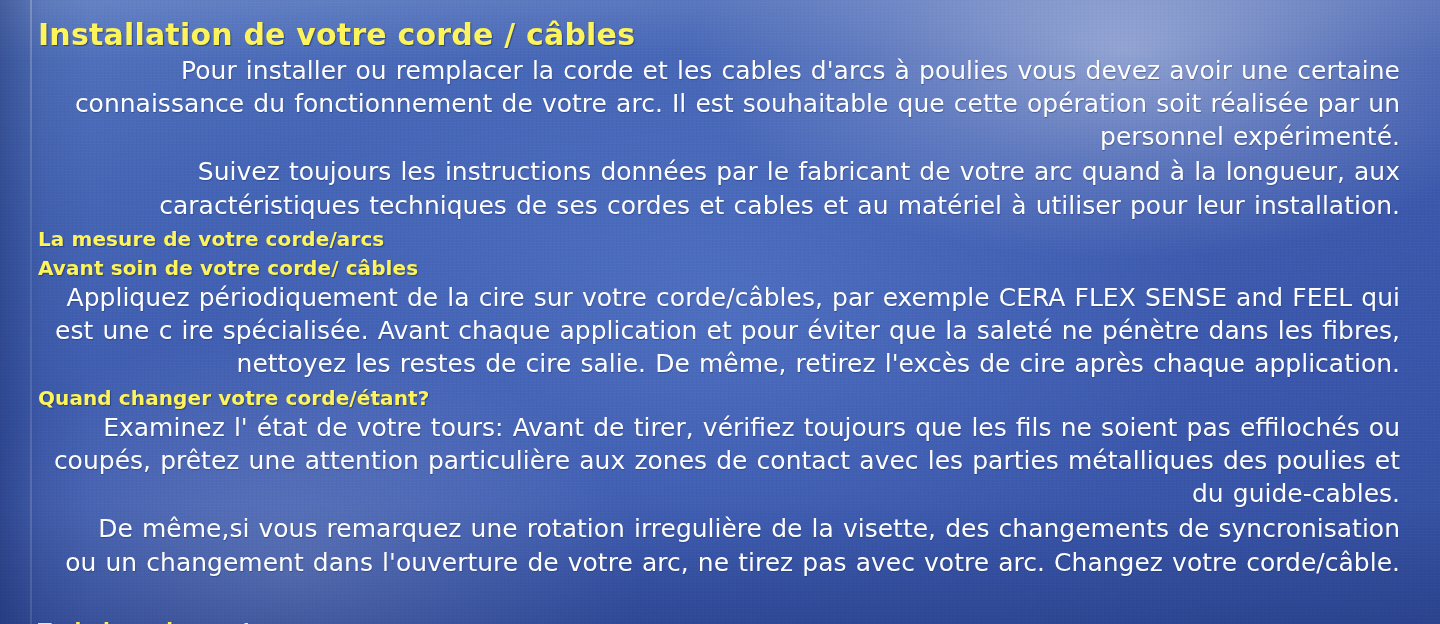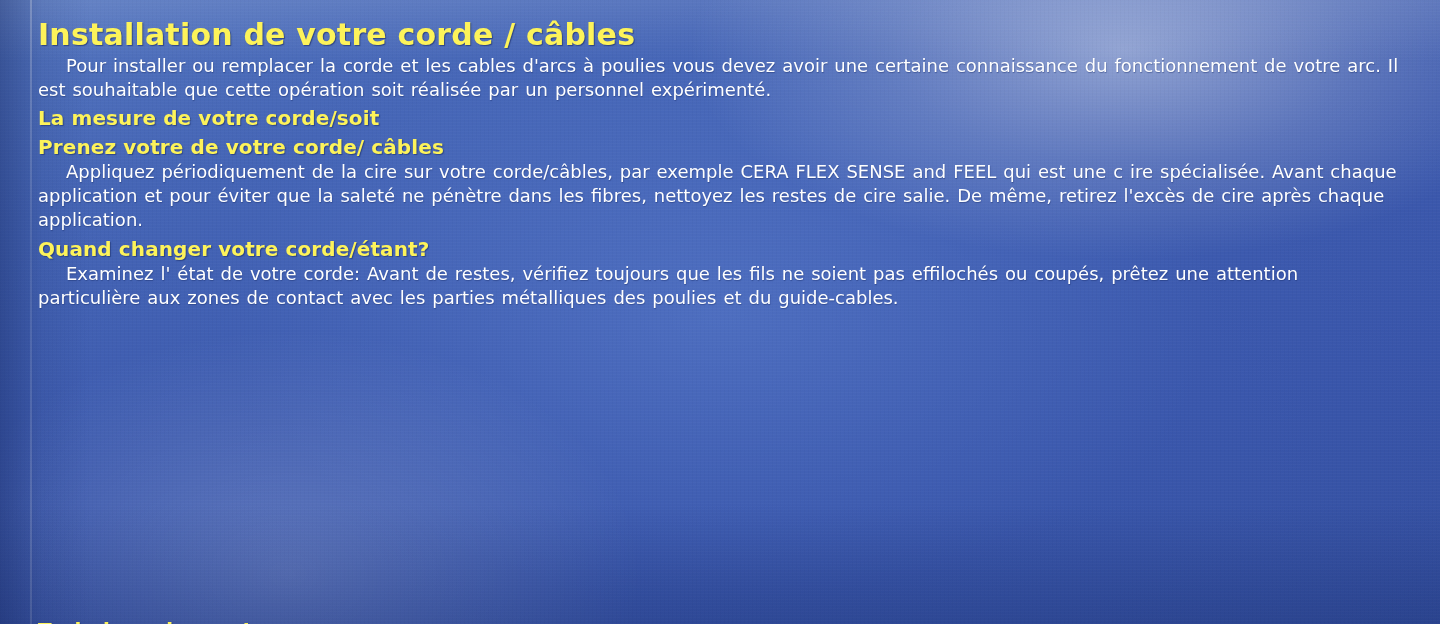--- a/index.html
+++ b/index.html
@@ -82,25 +82,25 @@
     font-size: 20px;
     line-height: 1.15;
     font-weight: bold;
     color: #fdf35a;
     text-shadow: 1px 1px 1px rgba(20,35,90,0.5);
     letter-spacing: 0.1px;
   }
 
   p.para {
     margin: 0 0 2px 0;
-    font-size: 18px;
+    font-size: 25px;
     line-height: 1.33;
     color: #ffffff;
     text-shadow: 0.5px 0.5px 1px rgba(25,45,105,0.45);
-    text-align: left;
+    text-align: right;
     word-spacing: 1.2px;
   }
   p.indent { text-indent: 28px; }
 
   
   .clipped-head {
     position: absolute;
     left: 38px;
     bottom: -10px;
     font-size: 20px;
@@ -118,26 +118,28 @@
 
 <div class="page">
 
   <div class="fold-line"></div>
 
   <div class="content">
 
     <h1 class="doc-title">Installation de votre corde / câbles</h1>
 
     <p class="para indent">Pour  installer ou remplacer la corde et les cables d'arcs à poulies vous devez avoir une certaine connaissance du fonctionnement de votre arc. Il est souhaitable que cette opération soit réalisée par un personnel expérimenté.</p>
+    <p class="para indent">Suivez toujours  les instructions données par le fabricant de votre arc quand à la longueur, aux caractéristiques techniques de ses cordes et cables et au matériel à utiliser pour leur installation.</p>
 
-    <h2 class="section-head">La mesure de votre corde/soit</h2>
+    <h2 class="section-head">La mesure de votre corde/arcs</h2>
 
-    <h2 class="section-head">Prenez votre de votre corde/ câbles</h2>
+    <h2 class="section-head">Avant soin de votre corde/ câbles</h2>
     <p class="para indent">Appliquez périodiquement de la cire sur votre corde/câbles, par exemple CERA FLEX SENSE and FEEL qui est une c ire spécialisée.  Avant chaque application et pour éviter que la saleté ne pénètre dans les fibres, nettoyez les restes de cire salie. De même, retirez l'excès de cire après chaque application.</p>
 
     <h2 class="section-head">Quand changer votre corde/étant?</h2>
-    <p class="para indent">Examinez l' état de votre corde: Avant de restes, vérifiez toujours que les fils ne soient pas effilochés ou coupés, prêtez une  attention particulière aux zones de contact avec les parties métalliques des poulies et du guide-cables.</p>
+    <p class="para indent">Examinez l' état de votre tours: Avant de tirer, vérifiez toujours que les fils ne soient pas effilochés ou coupés, prêtez une  attention particulière aux zones de contact avec les parties métalliques des poulies et du guide-cables.</p>
+    <p class="para indent">De même,si vous remarquez une rotation irregulière de la visette, des changements de syncronisation ou un changement dans l'ouverture de votre arc, ne tirez pas avec votre arc. Changez votre corde/câble.</p>
 
   </div>
 
   <div class="clipped-head">Technique de montage</div>
 
 </div>
 
 </body></html>

